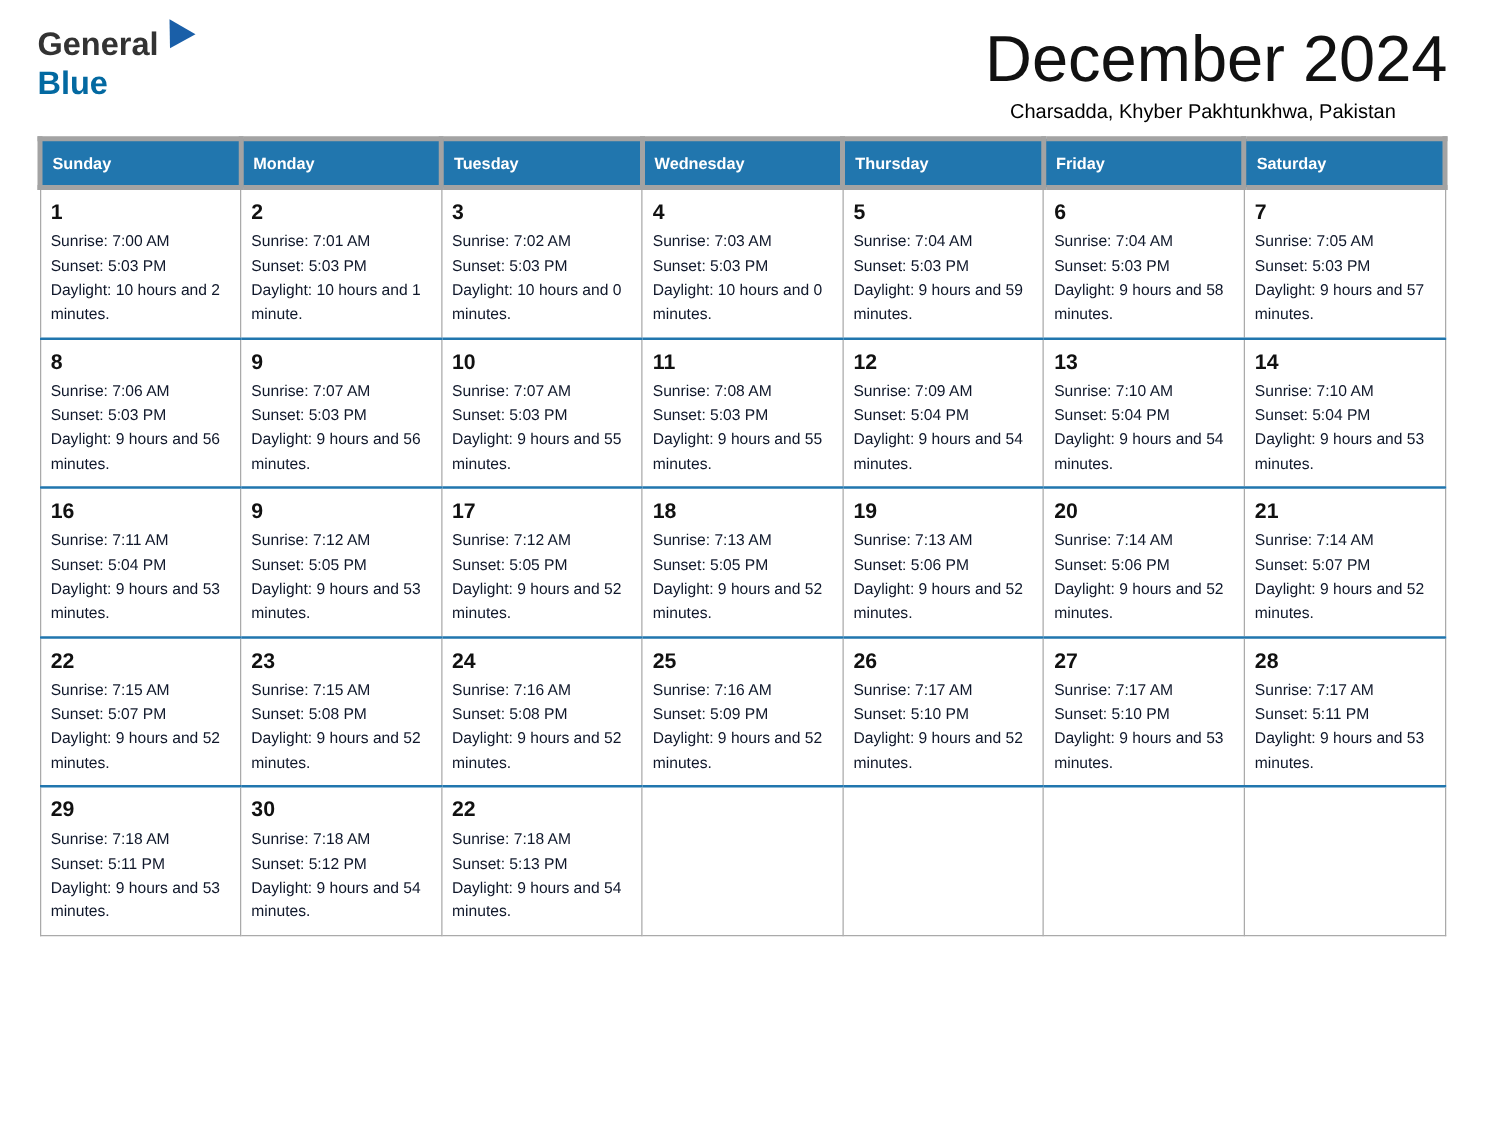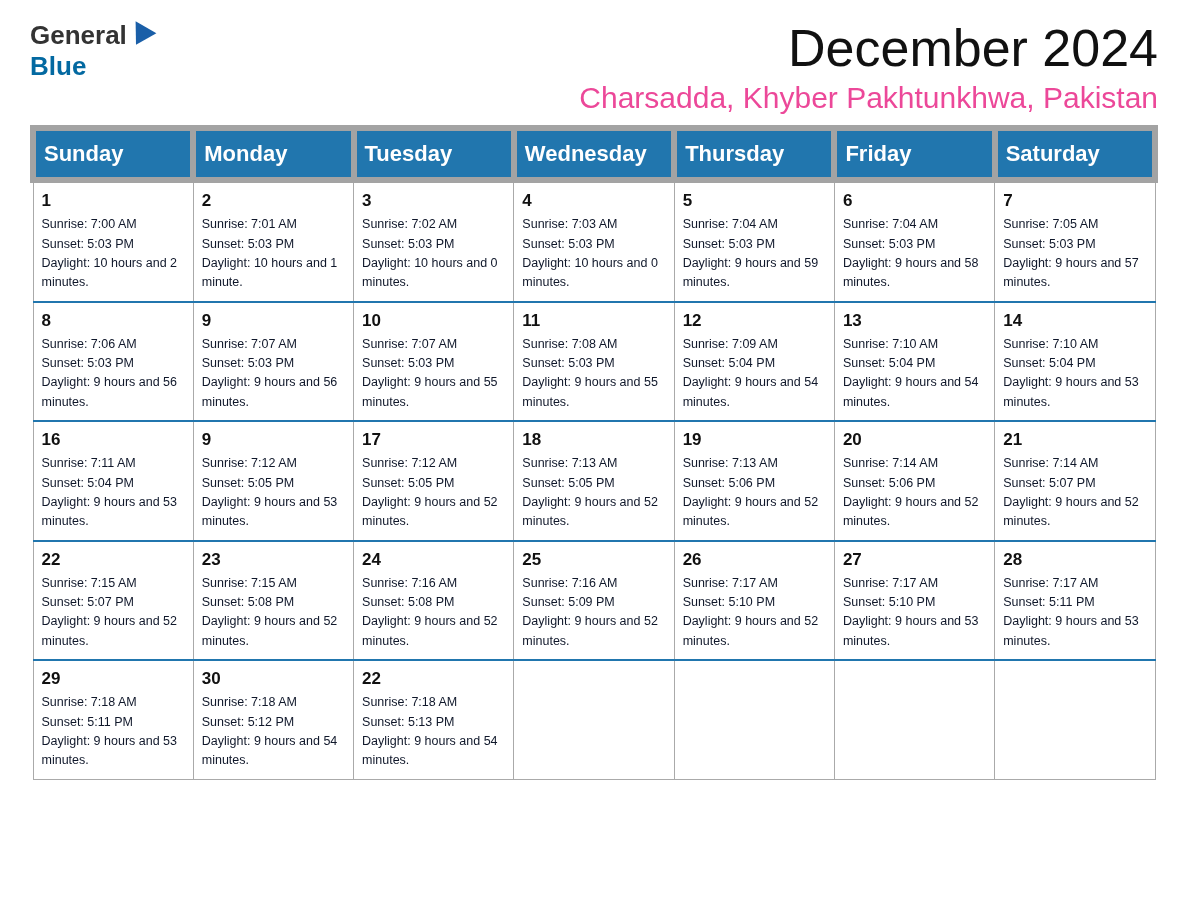--- a/index.html
+++ b/index.html
@@ -16,21 +16,20 @@
       justify-content: space-between;
       margin-bottom: 10px;
     }
     .logo {
       display: flex;
       flex-direction: column;
       align-items: flex-start;
     }
     .logo-text {
       display: flex;
-      align-items: center;
       font-size: 26px;
       font-weight: bold;
     }
     .logo-general {
       color: #333;
     }
     .logo-triangle {
       width: 0;
       height: 0;
       border-left: 12px solid transparent;
@@ -38,46 +37,46 @@
       border-top: 20px solid #1a5fa8;
       margin: 0 2px;
       transform: rotate(30deg);
     }
     .logo-blue {
       color: #0369a1;
       font-size: 26px;
       font-weight: bold;
     }
     .title-block {
-      text-align: right;
     }
     .month-title {
       font-size: 52px;
       font-weight: normal;
       color: #111;
       line-height: 1.1;
     }
     .location-title {
-      font-size: 30px;
-      color: #ec4899;
+      font-size: 16px;
+      color: #000000;
       margin-top: 4px;
+      margin-left: 20px;
     }
     .calendar-table {
       width: 100%;
       border-collapse: collapse;
       margin-top: 10px;
     }
     .calendar-table th {
       background-color: #2176ae;
       color: #fff;
-      font-size: 22px;
+      font-size: 13px;
       font-weight: bold;
       padding: 10px 8px;
       text-align: left;
-      border: 6px solid #a3a3a3;
+      border: 4px solid #a3a3a3;
     }
     .calendar-table td {
       vertical-align: top;
       padding: 8px 8px;
       border: 1px solid #aaa;
       font-size: 13px;
       color: #222;
       width: calc(100% / 7);
       min-height: 90px;
       background: #fff;

